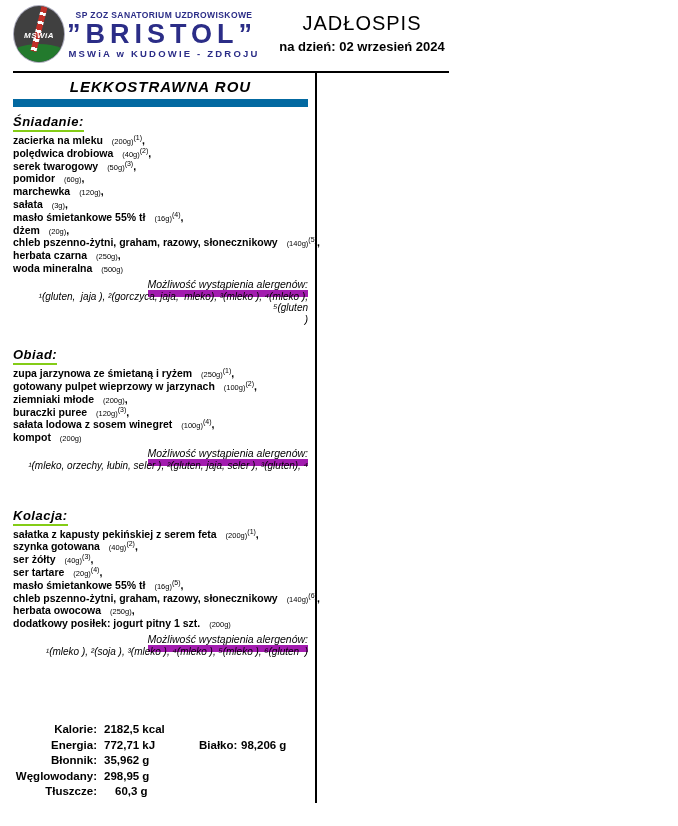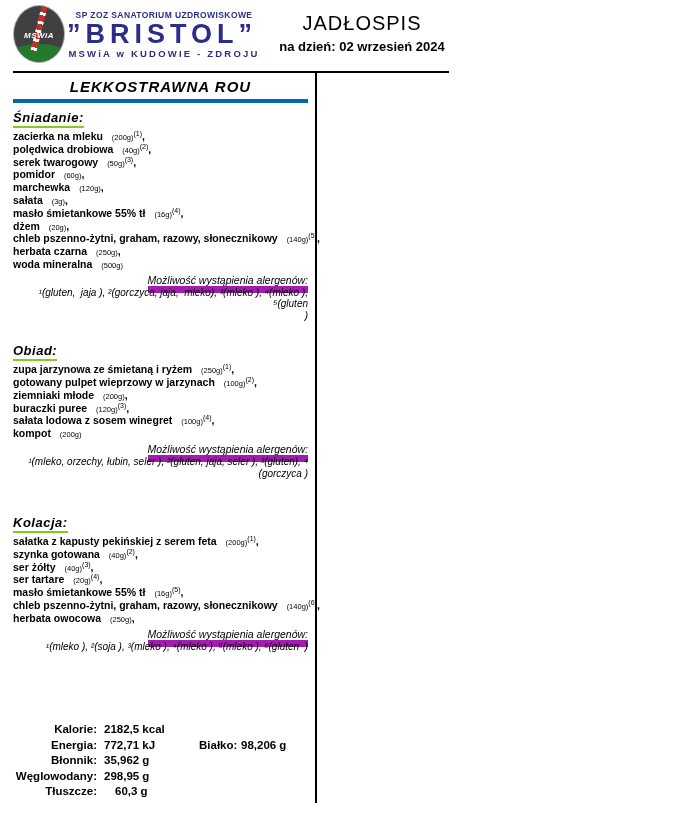--- a/index.html
+++ b/index.html
@@ -23,21 +23,21 @@
   .sub-line{font-size:9.5px;font-weight:bold;color:#2b2d87;letter-spacing:2.2px;white-space:nowrap;}
   .title-block{position:absolute;left:263px;top:12px;width:198px;text-align:center;}
   .doc-title{font-size:20px;font-weight:normal;letter-spacing:1px;}
   .doc-date{font-size:13px;font-weight:bold;margin-top:4px;white-space:nowrap;}
   
   .top-rule{position:absolute;left:13px;top:71px;width:436px;height:2px;background:#000;}
   .v-rule{position:absolute;left:315px;top:71px;width:2px;height:732px;background:#000;}
   
   .left-col{position:absolute;left:13px;top:76px;width:295px;}
   .diet-title{font-size:15px;font-weight:bold;font-style:italic;text-align:center;
-    letter-spacing:1px;padding:2px 0 4px;border-bottom:4px solid #0369a1;}
+    letter-spacing:1px;padding:2px 0 4px;border-bottom:8px solid #0369a1;}
   .section{margin:0;}
   .sec-breakfast{margin-top:7px;}
   .sec-lunch{margin-top:22px;}
   .sec-dinner{margin-top:36px;}
   .sec-h{font-size:13px;font-weight:bold;font-style:italic;}
   .sec-h span{border-bottom:2px solid #84cc16;padding-bottom:1px;letter-spacing:.5px;}
   .items{margin-top:6px;}
   .item{font-size:10.5px;font-weight:bold;line-height:11.8px;white-space:nowrap;}
   .i-portion{font-size:7.5px;font-weight:normal;padding-left:6px;}
   .i-sup{font-size:7px;font-weight:normal;vertical-align:super;line-height:0;}
@@ -130,21 +130,20 @@
           <div class="item"><span class="i-name">buraczki puree </span><span class="i-portion">(120g)</span><sup class="i-sup">(3)</sup><span class="i-end">,</span></div>
 
           <div class="item"><span class="i-name">sałata lodowa z sosem winegret </span><span class="i-portion">(100g)</span><sup class="i-sup">(4)</sup><span class="i-end">,</span></div>
 
           <div class="item"><span class="i-name">kompot </span><span class="i-portion">(200g)</span></div>
         </div>
       <div class="alg-h"><span>Możliwość wystąpienia alergenów:</span></div>
       <div class="alg-lines">
 
       <div class="alg-line">¹(mleko, orzechy, łubin, seler ), ²(gluten, jaja, seler ), ³(gluten), ⁴</div>
-          <div class="alg-line">(gorczyca )</div>
         </div>
     </div>
 
     <div class="section sec-dinner">
       <div class="sec-h"><span>Kolacja:</span></div>
       <div class="items">
 
           <div class="item"><span class="i-name">sałatka z kapusty pekińskiej z serem feta </span><span class="i-portion">(200g)</span><sup class="i-sup">(1)</sup><span class="i-end">,</span></div>
 
           <div class="item"><span class="i-name">szynka gotowana </span><span class="i-portion">(40g)</span><sup class="i-sup">(2)</sup><span class="i-end">,</span></div>
@@ -152,20 +151,21 @@
           <div class="item"><span class="i-name">ser żółty </span><span class="i-portion">(40g)</span><sup class="i-sup">(3)</sup><span class="i-end">,</span></div>
 
           <div class="item"><span class="i-name">ser tartare </span><span class="i-portion">(20g)</span><sup class="i-sup">(4)</sup><span class="i-end">,</span></div>
 
           <div class="item"><span class="i-name">masło śmietankowe 55% tł </span><span class="i-portion">(16g)</span><sup class="i-sup">(5)</sup><span class="i-end">,</span></div>
 
           <div class="item"><span class="i-name">chleb pszenno-żytni, graham, razowy, słonecznikowy </span><span class="i-portion">(140g)</span><sup class="i-sup">(6)</sup><span class="i-end">,</span></div>
 
           <div class="item"><span class="i-name">herbata owocowa </span><span class="i-portion">(250g)</span><span class="i-end">,</span></div>
 
+          <div class="item"><span class="i-name">dodatkowy posiłek: jogurt pitny 1 szt. </span><span class="i-portion">(200g)</span></div>
         </div>
       <div class="alg-h"><span>Możliwość wystąpienia alergenów:</span></div>
       <div class="alg-lines">
 
       <div class="alg-line">¹(mleko ), ²(soja ), ³(mleko ), ⁴(mleko ), ⁵(mleko ), ⁶(gluten  )</div>
         </div>
     </div>
 
   </div>
 

